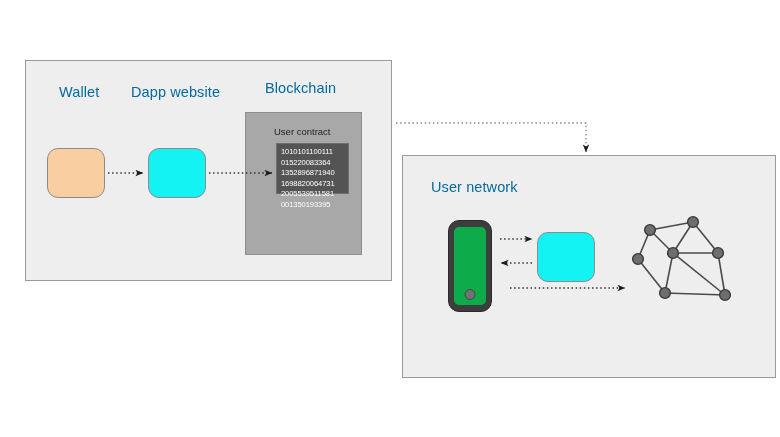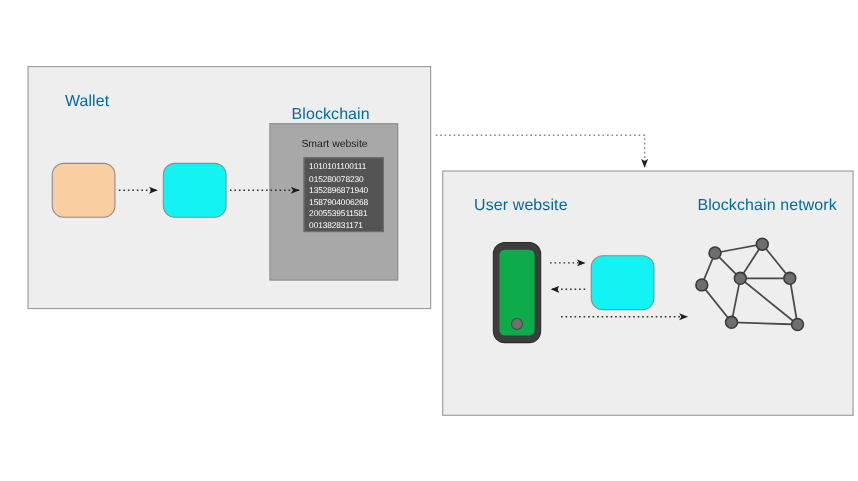--- a/index.html
+++ b/index.html
@@ -40,21 +40,21 @@
   }
   .panel-label {
     position: absolute;
     font-size: 14.5px;
     color: #0369a1;
     white-space: nowrap;
     letter-spacing: 0.1px;
   }
   #label-wallet   { left: 59px;  top: 84px; }
   #label-dapp     { left: 131px; top: 84px; }
-  #label-blockchain { left: 265px; top: 96px; }
+  #label-blockchain { left: 265px; top: 80px; }
   #label-user-device { left: 431px; top: 179px; }
   #label-blockchain-network { left: 634px; top: 179px; }
 
   .rounded-node {
     position: absolute;
     box-sizing: border-box;
     border-radius: 11px;
   }
   #node-wallet {
     left: 47px;
@@ -97,21 +97,21 @@
     top: 126px;
     font-size: 9.5px;
     color: #1f1f1f;
     white-space: nowrap;
   }
   #box-bytecode {
     position: absolute;
     left: 276px;
     top: 143px;
     width: 73px;
-    height: 68px;
+    height: 51px;
     background: #545454;
     border: 1px solid #6e6e6e;
     box-sizing: border-box;
     padding: 3px 0 0 4px;
   }
   .bytecode-line {
     color: #ffffff;
     font-size: 7.6px;
     line-height: 10.5px;
     font-family: "Liberation Sans", sans-serif;
@@ -168,40 +168,40 @@
   }
 </style>
 </head>
 <body>
 
 <div id="canvas">
 
   <div class="panel" id="panel-dapp"></div>
 
   <div class="panel-label" id="label-wallet">Wallet</div>
+  <div class="panel-label" id="label-dapp">Dapp website</div>
   <div class="panel-label" id="label-blockchain">Blockchain</div>
 
   <div class="rounded-node" id="node-wallet"></div>
   <div class="rounded-node" id="node-dapp"></div>
 
   <div id="box-blockchain"></div>
-  <div id="label-smart-contract">Smart website</div>
+  <div id="label-smart-contract">User contract</div>
   <div id="box-bytecode">
     <div class="bytecode-line">1010101100111</div>
-    <div class="bytecode-line">015280078230</div>
+    <div class="bytecode-line">015220083364</div>
     <div class="bytecode-line">1352896871940</div>
-    <div class="bytecode-line">1587904006268</div>
+    <div class="bytecode-line">1698820064731</div>
     <div class="bytecode-line">2005539511581</div>
-    <div class="bytecode-line">001382831171</div>
+    <div class="bytecode-line">001350193395</div>
   </div>
 
   <div class="panel" id="panel-network"></div>
 
-  <div class="panel-label" id="label-user-device">User website</div>
-  <div class="panel-label" id="label-blockchain-network">Blockchain network</div>
+  <div class="panel-label" id="label-user-device">User network</div>
 
   <div id="device-phone">
     <div id="phone-screen">
       <div id="phone-home-button"></div>
     </div>
   </div>
 
   <div class="rounded-node" id="node-dapp-2"></div>
 
   <svg id="svg-network" viewBox="0 0 120 110">

